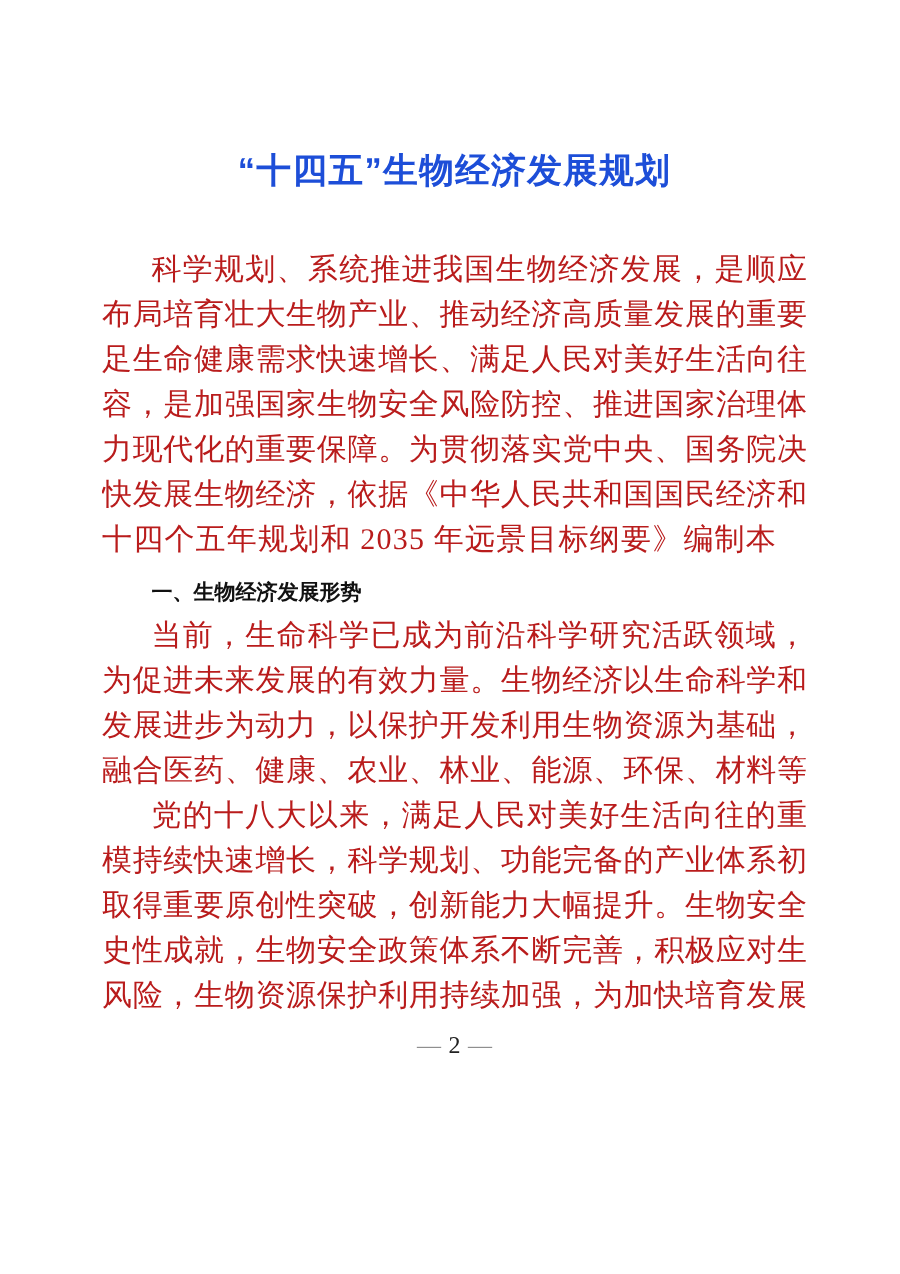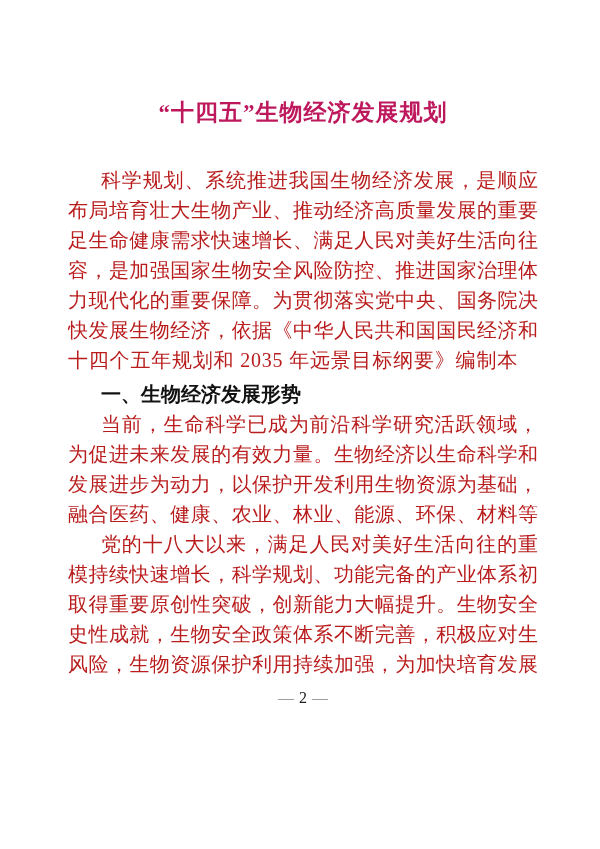--- a/index.html
+++ b/index.html
@@ -18,22 +18,22 @@
     color: #1d1d1d;
     overflow: hidden;
   }
   .doc-title {
     margin: 0 0 36px 0;
     font-size: 23px;
     line-height: 32px;
     font-weight: bold;
     text-align: center;
     letter-spacing: 1px;
-    color: #be185d;
-    font-family: Liberation Serif, serif;
+    color: #1d4ed8;
+    font-family: Liberation Sans, sans-serif;
   }
   .para {
     margin: 0;
     padding: 0;
   }
   .line {
     height: 30px;
     line-height: 30px;
     font-size: 20px;
     color: #b91c1c;
@@ -47,21 +47,21 @@
   .line.last {
     text-align: left;
     text-align-last: left;
     letter-spacing: 0.8px;
   }
   .section-heading {
     margin: 4px 0 0 0;
     padding-left: 33px;
     height: 30px;
     line-height: 30px;
-    font-size: 20px;
+    font-size: 14px;
     font-weight: bold;
     color: #111111;
     font-family: "Liberation Sans", "DejaVu Sans", sans-serif;
   }
   .footer {
     margin-top: 8px;
     text-align: center;
     font-size: 16px;
     line-height: 22px;
   }

